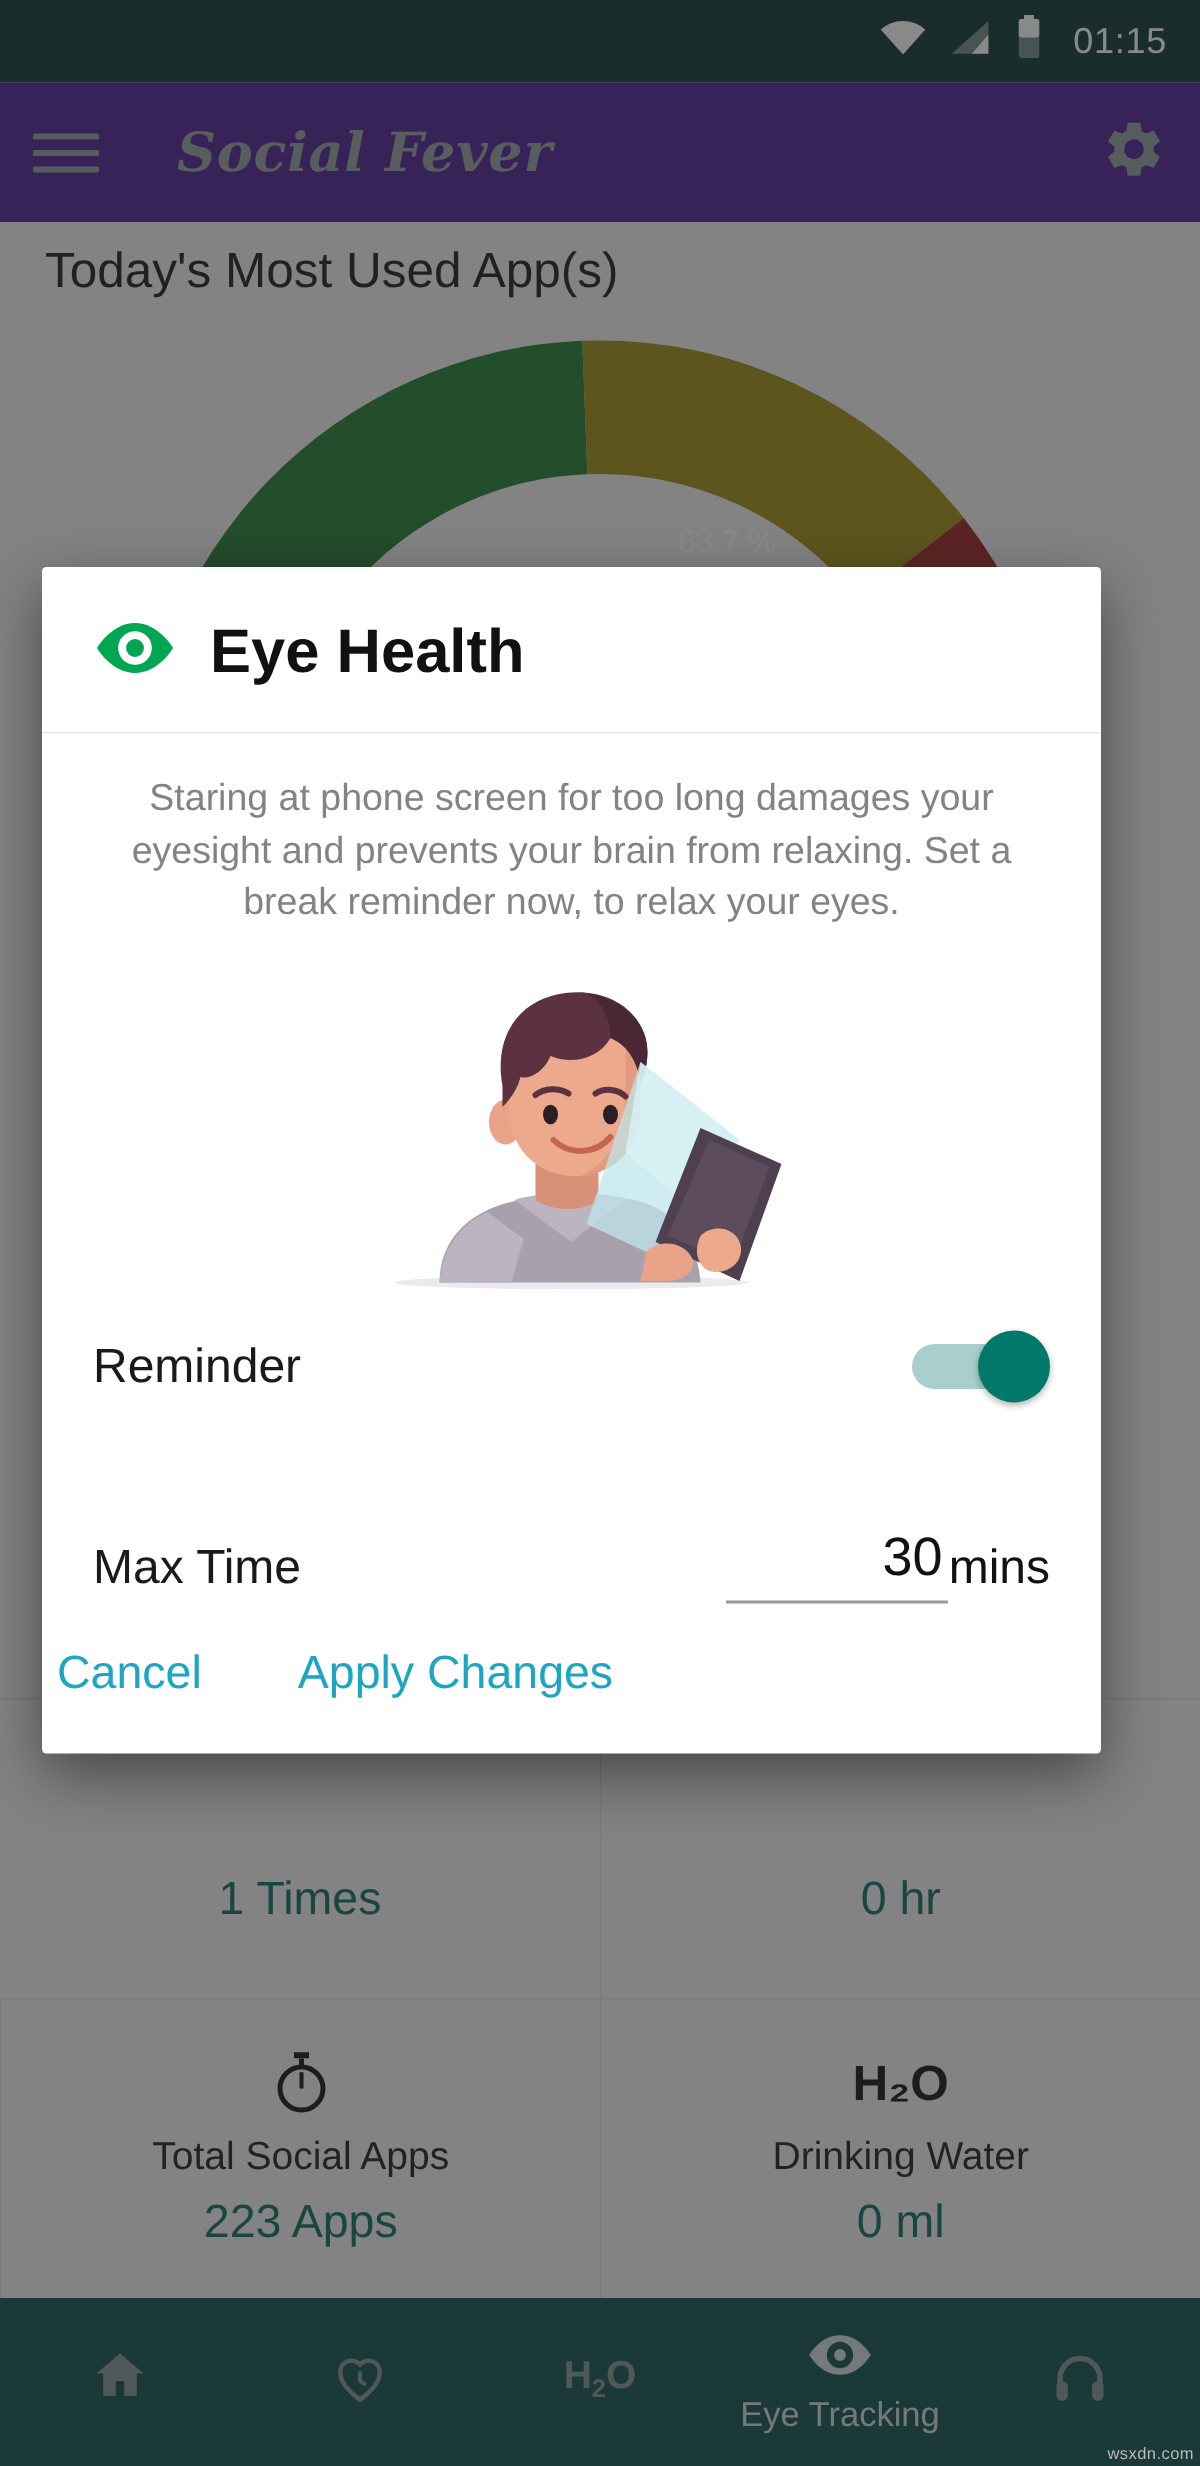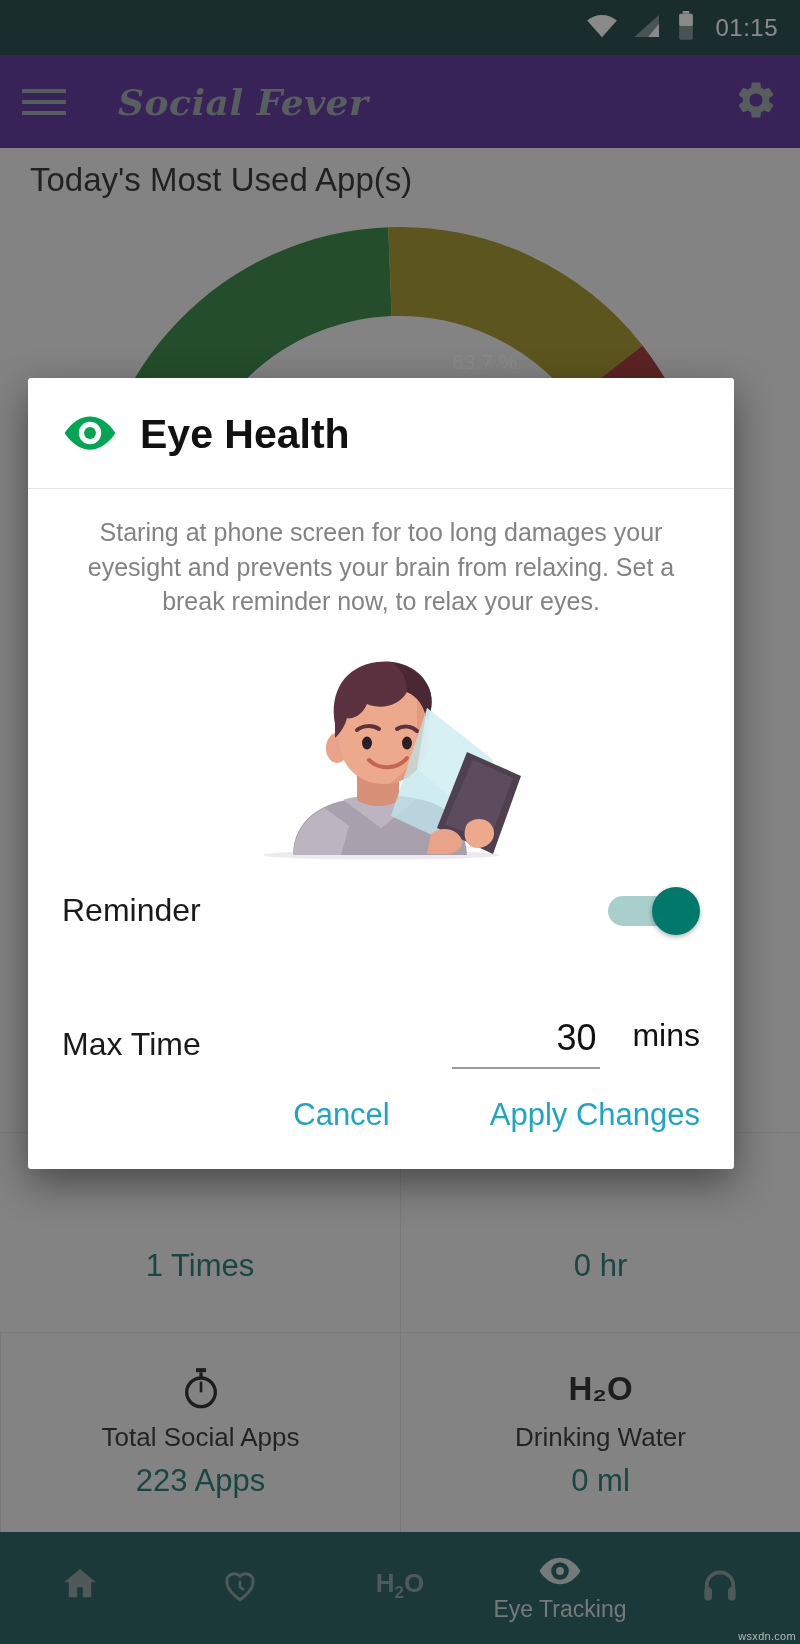--- a/index.html
+++ b/index.html
@@ -115,32 +115,32 @@
   }
   .switch .thumb {
     position:absolute; right:0; top:2px; width:48px; height:48px;
     background:#00796b; border-radius:50%;
     box-shadow:0 2px 5px rgba(0,0,0,.3);
   }
 
   .time-row { display:flex; align-items:flex-end; padding:0 34px; height:110px; }
   .time-row .row-label { flex:0 0 auto; padding-bottom:6px; }
   .time-input-wrap {
-    margin-left:auto; display:flex; gap:32px;
+    margin-left:auto; display:flex; align-items:flex-end; 
   }
   .time-input {
     width:148px; text-align:right; font-size:36px; color:#111;
     border:none; border-bottom:2px solid #9a9a9a;
     padding:0 4px 8px 4px; background:transparent;
     font-family:"Liberation Sans", sans-serif; outline:none;
   }
   .unit { font-size:32px; color:#111; padding-bottom:6px; }
 
   .actions {
-    display:flex; justify-content:flex-end; gap:80px;
+    display:flex; justify-content:flex-start; gap:44px;
     padding:22px 24px 30px 0;
   }
   .action-btn {
     background:none; border:none; cursor:pointer;
     font-family:"Liberation Sans", sans-serif;
     font-size:31px; color:#1fa5c4; padding:6px 10px;
   }
 
   .watermark {
     position:absolute; right:4px; bottom:2px;

